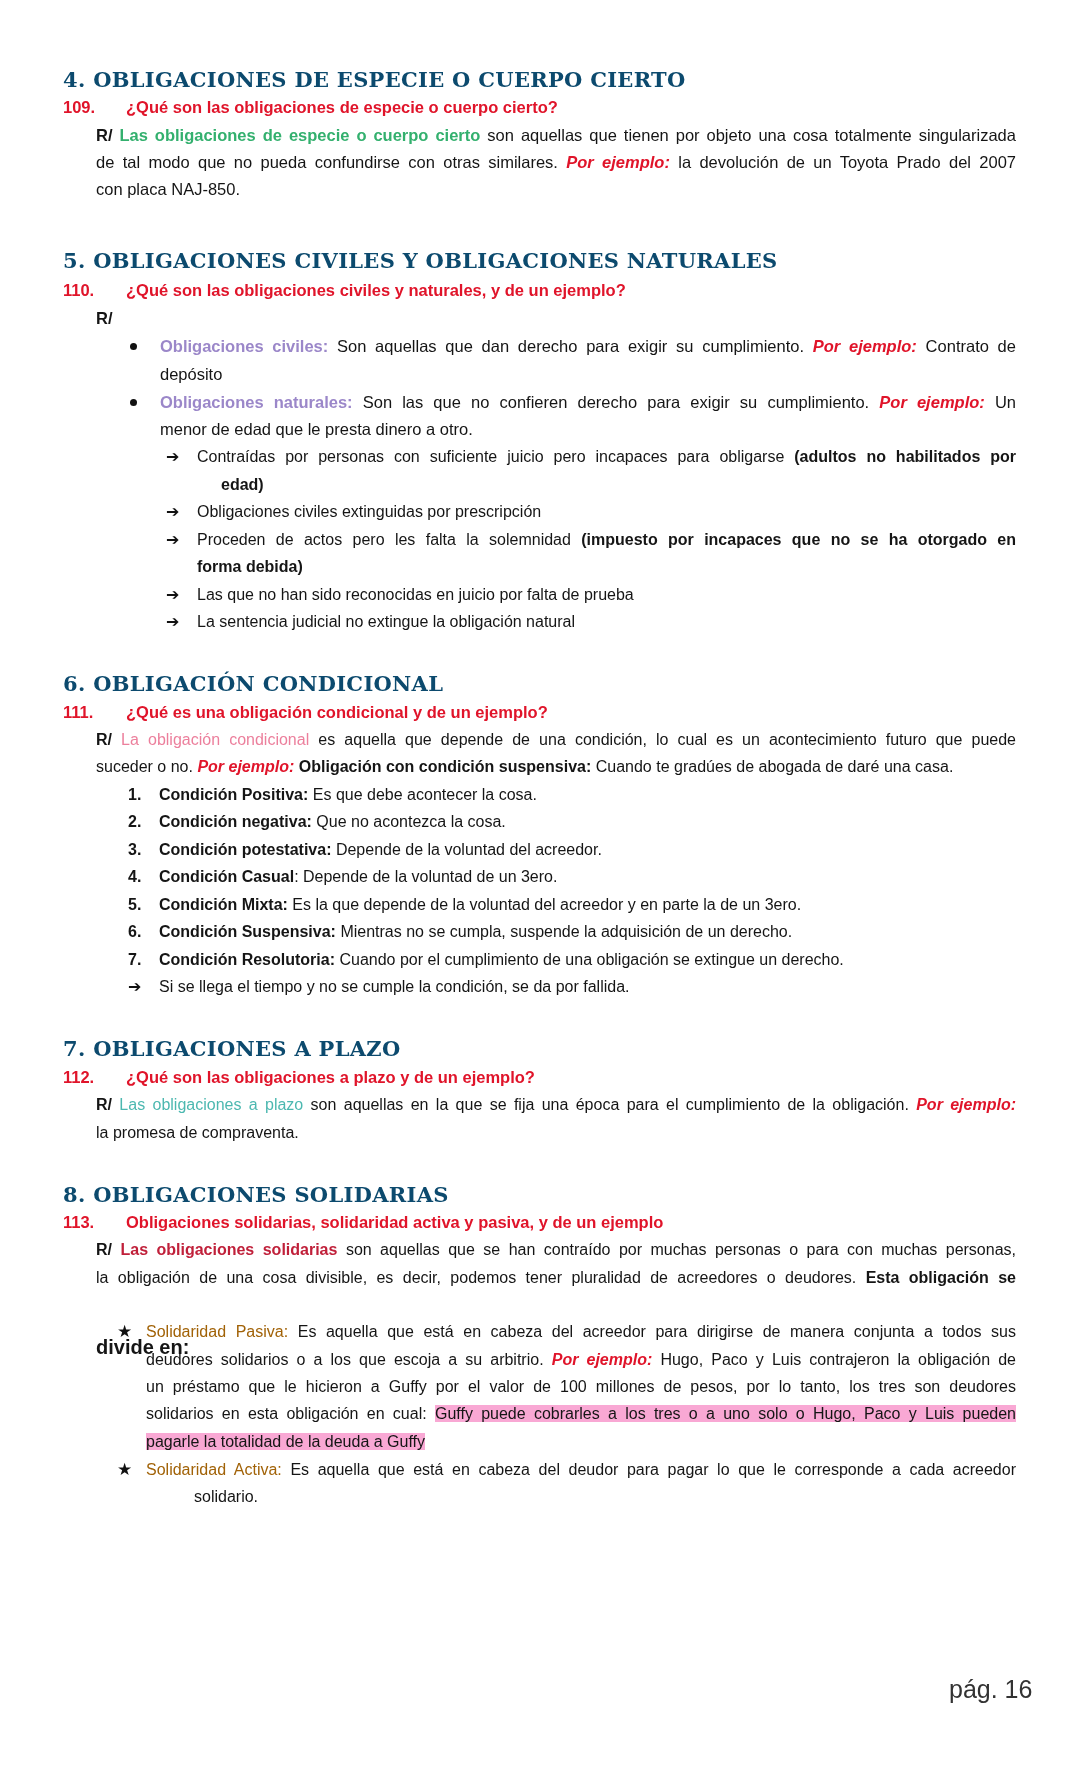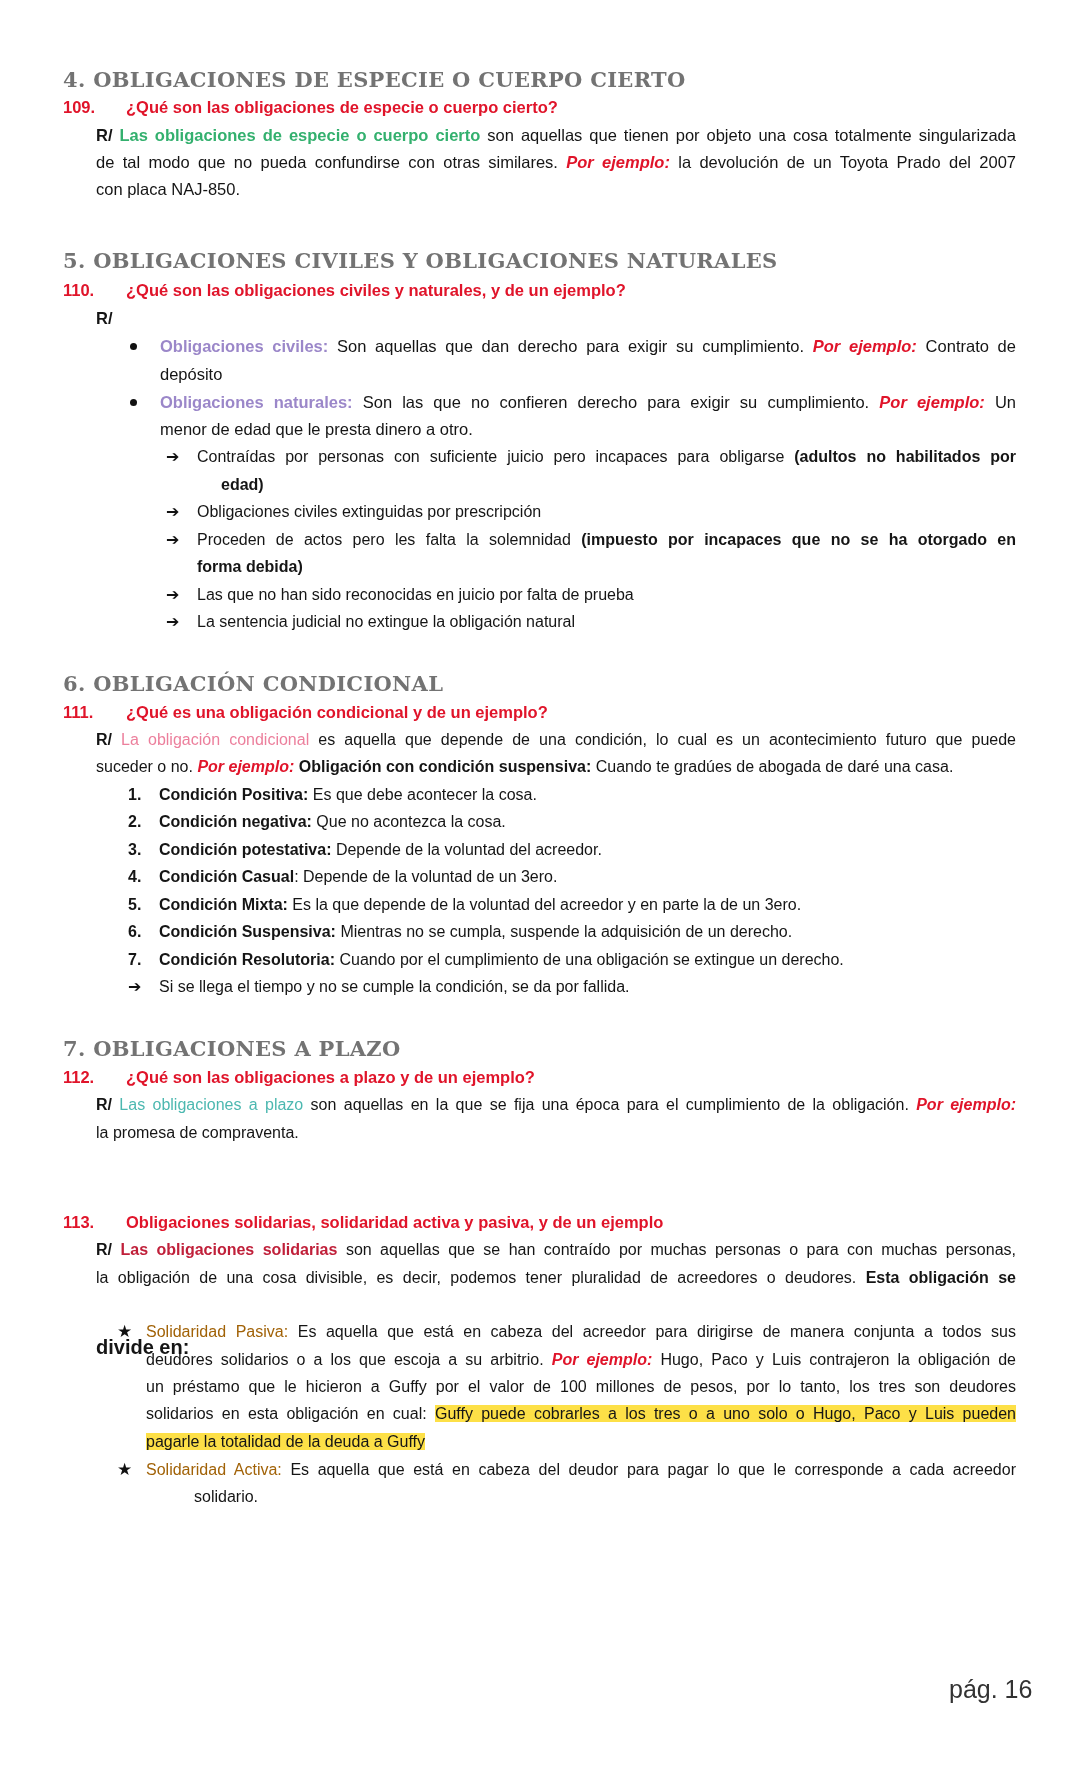--- a/index.html
+++ b/index.html
@@ -1,33 +1,33 @@
 <!DOCTYPE html>
 <html><head>
 <meta charset="utf-8">
 <style>
   html, body { margin:0; padding:0; }
   body { width:1080px; height:1778px; background:#ffffff; position:relative; overflow:hidden;
          font-family:"Liberation Sans", sans-serif; color:#111; }
   .page { position:absolute; left:0; top:0; width:1080px; height:1778px; }
   .h { position:absolute; left:63px; font-family:"DejaVu Serif", serif; font-weight:bold;
-       font-size:21px; letter-spacing:0.3px; color:#737373; line-height:26px; white-space:nowrap; }
+       font-size:21px; letter-spacing:0.3px; color:#0c4a6e; line-height:26px; white-space:nowrap; }
   .q { position:absolute; left:63px; font-size:16.5px; font-weight:bold; color:#e0142a; line-height:24px; white-space:nowrap; }
   .q .num { display:inline-block; width:63px; }
   .ln { position:absolute; font-size:16.5px; line-height:24px; white-space:nowrap; color:#151515; }
   .just { display:block; text-align:justify; text-align-last:justify; }
   .b { font-weight:bold; }
   .ej { color:#e0142a; font-weight:bold; font-style:italic; }
   .green { color:#33b06e; font-weight:bold; }
   .purple { color:#9b87c9; font-weight:bold; }
   .pink { color:#ec7f9c; }
   .teal { color:#4cb8b0; }
   .dred { color:#c0203a; font-weight:bold; }
   .blue { color:#a16207; font-weight:normal; }
-  .hl { background:#fde047; }
+  .hl { background:#f9a8d4; }
   .marker { position:absolute; font-size:16px; line-height:24px; color:#111; }
   .dot { position:absolute; width:7px; height:7px; border-radius:50%; background:#111; }
   .pagenum { position:absolute; left:949px; top:1676px; font-size:25px; color:#333; line-height:26px; }
 </style>
 </head>
 <body>
 
 <div class="page">
 
   <div class="h" style="top:67px;">4. OBLIGACIONES DE ESPECIE O CUERPO CIERTO</div>
@@ -120,20 +120,21 @@
 
   <div class="h" style="top:1036px;">7. OBLIGACIONES A PLAZO</div>
   <div class="q" style="top:1065px;">
     <span class="num">112.</span><span>¿Qué son las obligaciones a plazo y de un ejemplo?</span>
   </div>
   <div class="ln" style="left:96px; top:1093px; width:920px; font-size:16px;">
     <span class="just"><span class="b">R/</span> <span class="teal">Las obligaciones a plazo</span> <span>son aquellas en la que se fija una época para el cumplimiento de la obligación.</span> <span class="ej">Por ejemplo:</span></span>
   </div>
   <div class="ln" style="left:96px; top:1121px; font-size:16px;">la promesa de compraventa.</div>
 
+  <div class="h" style="top:1182px;">8. OBLIGACIONES SOLIDARIAS</div>
   <div class="q" style="top:1210px;">
     <span class="num">113.</span><span>Obligaciones solidarias, solidaridad activa y pasiva, y de un ejemplo</span>
   </div>
   <div class="ln" style="left:96px; top:1238px; width:920px; font-size:16px;">
     <span class="just"><span class="b">R/</span> <span class="dred">Las obligaciones solidarias</span> <span>son aquellas que se han contraído por muchas personas o para con muchas personas,</span></span>
   </div>
   <div class="ln" style="left:96px; top:1266px; width:920px; font-size:16px;">
     <span class="just"><span>la obligación de una cosa divisible, es decir, podemos tener pluralidad de acreedores o deudores.</span> <span class="b">Esta obligación se</span></span>
   </div>
   <div class="ln b" style="left:96px; top:1335px; font-size:20px;">divide en:</div>

